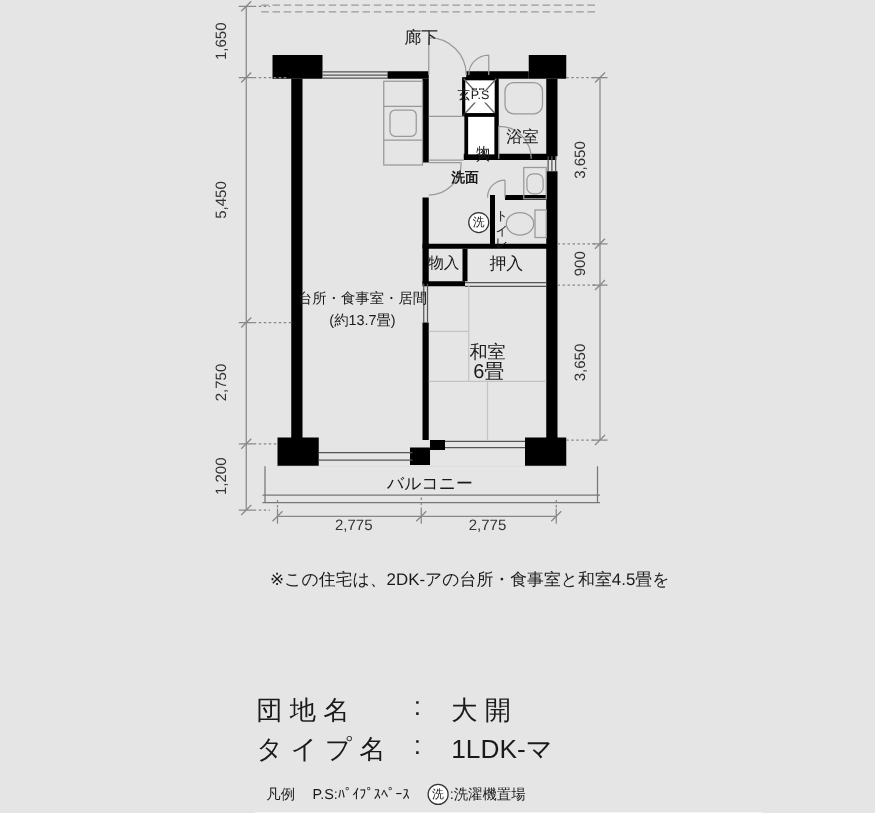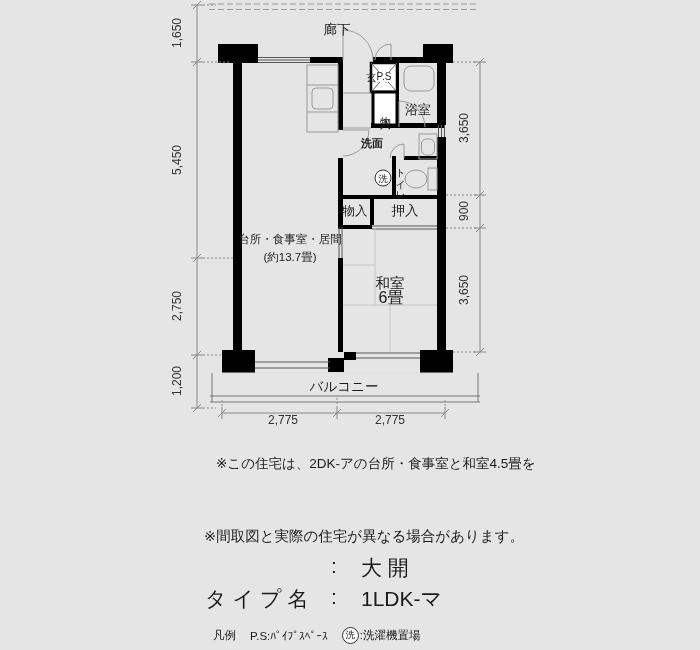--- a/index.html
+++ b/index.html
@@ -198,22 +198,22 @@
   <span class="vdim" style="left:177px;top:160px;">5,450</span>
   <span class="vdim" style="left:177px;top:306px;">2,750</span>
   <span class="vdim" style="left:177px;top:381px;">1,200</span>
   <span class="vdim" style="left:464px;top:128px;">3,650</span>
   <span class="vdim" style="left:464px;top:211px;">900</span>
   <span class="vdim" style="left:464px;top:290px;">3,650</span>
   <span class="lbl hdim" style="left:283px;top:420px;">2,775</span>
   <span class="lbl hdim" style="left:390px;top:420px;">2,775</span>
 
   <span class="txt" style="left:172px;top:455px;font-size:13.5px;margin-left:44px;">※この住宅は、2DK-アの台所・食事室と和室4.5畳を</span>
-  <span class="txt" style="left:204px;top:527px;font-size:14.5px;">※間取図と実際の住宅が異なる場合があります。</span>
-
+
+  <span class="txt info-line spaced" style="left:205px;top:554px;">団 地 名</span>
   <span class="txt info-line" style="left:331px;top:554px;">:</span>
   <span class="txt info-line spaced" style="left:361px;top:554px;text-align:right;">大 開</span>
   <span class="txt info-line" style="left:205px;top:585px;letter-spacing:6px;">タイプ名</span>
   <span class="txt info-line" style="left:331px;top:585px;">:</span>
   <span class="txt info-line" style="left:361px;top:585px;">1LDK-マ</span>
 
   <div class="legend-row">
     <span>凡例</span>
     <span>P.S:ﾊﾟｲﾌﾟｽﾍﾟｰｽ</span>
     <span class="legend-item">

